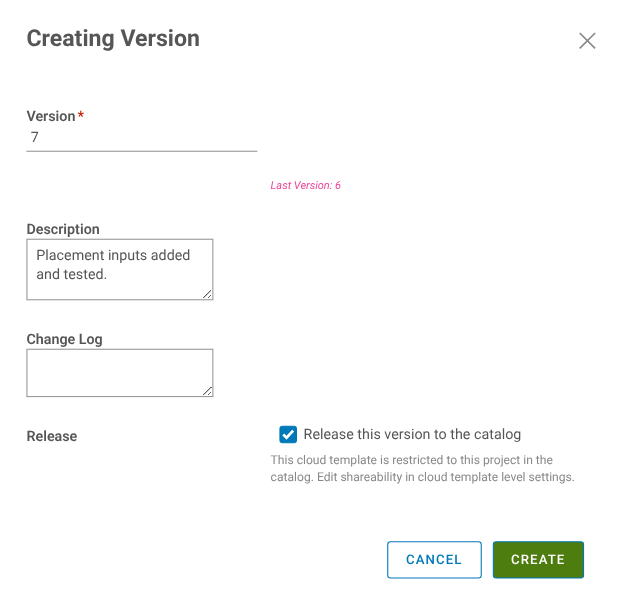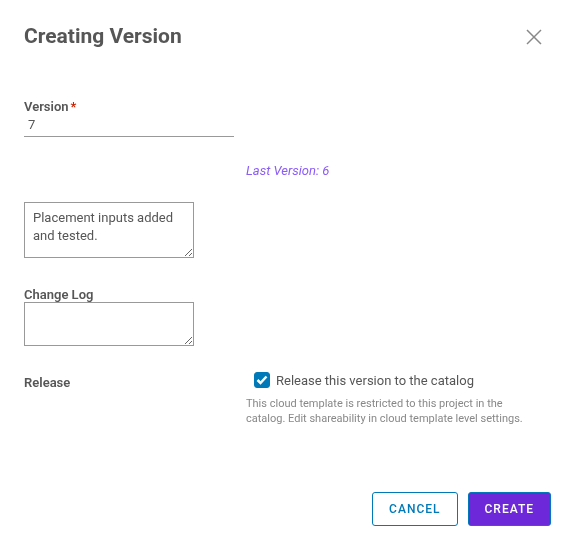--- a/index.html
+++ b/index.html
@@ -78,23 +78,23 @@
     .helper-row {
       display: flex;
       margin-top: 26px;
       margin-bottom: 24px;
     }
     .helper-label-space {
       width: 222px;
       flex-shrink: 0;
     }
     .helper-text {
-      font-size: 13px;
+      font-size: 10px;
       font-style: italic;
-      color: #8b5cf6;
+      color: #ec4899;
     }
     .textarea-input {
       width: 170px;
       height: 56px;
       border: 1px solid #999;
       padding: 6px 8px;
       font-size: 13px;
       font-family: inherit;
       color: #565656;
       resize: both;
@@ -145,40 +145,40 @@
     }
     .restriction-text {
       font-size: 11px;
       color: #888;
       line-height: 1.4;
       max-width: 280px;
     }
     .footer {
       position: absolute;
       bottom: 18px;
-      right: 12px;
+      right: 32px;
       display: flex;
       gap: 10px;
     }
     .btn {
       padding: 9px 16px;
       font-size: 12px;
       letter-spacing: 1px;
       font-family: inherit;
       cursor: pointer;
       border-radius: 3px;
       font-weight: 500;
     }
     .btn-cancel {
       background: #fff;
       border: 1px solid #0079b8;
       color: #0079b8;
     }
     .btn-create {
-      background: #6d28d9;
+      background: #4d7c0f;
       border: 1px solid #0079b8;
       color: #fff;
     }
   </style>
 </head>
 <body>
 
 <div class="dialog">
   <div class="header">
     <div class="title">Creating Version</div>
@@ -198,20 +198,21 @@
       <input type="text" class="text-input" value="7" style="">
     </div>
   </div>
 
   <div class="helper-row">
     <div class="helper-label-space"></div>
     <div class="helper-text">Last Version: 6</div>
   </div>
 
   <div class="form-row">
+    <div class="form-label">Description</div>
     <div class="form-field">
       <textarea class="textarea-input" style="">Placement inputs added and tested.</textarea>
     </div>
   </div>
 
   <div class="form-row">
     <div class="form-label">Change Log</div>
     <div class="form-field">
       <textarea class="textarea-input textarea-short" style=""></textarea>
     </div>

